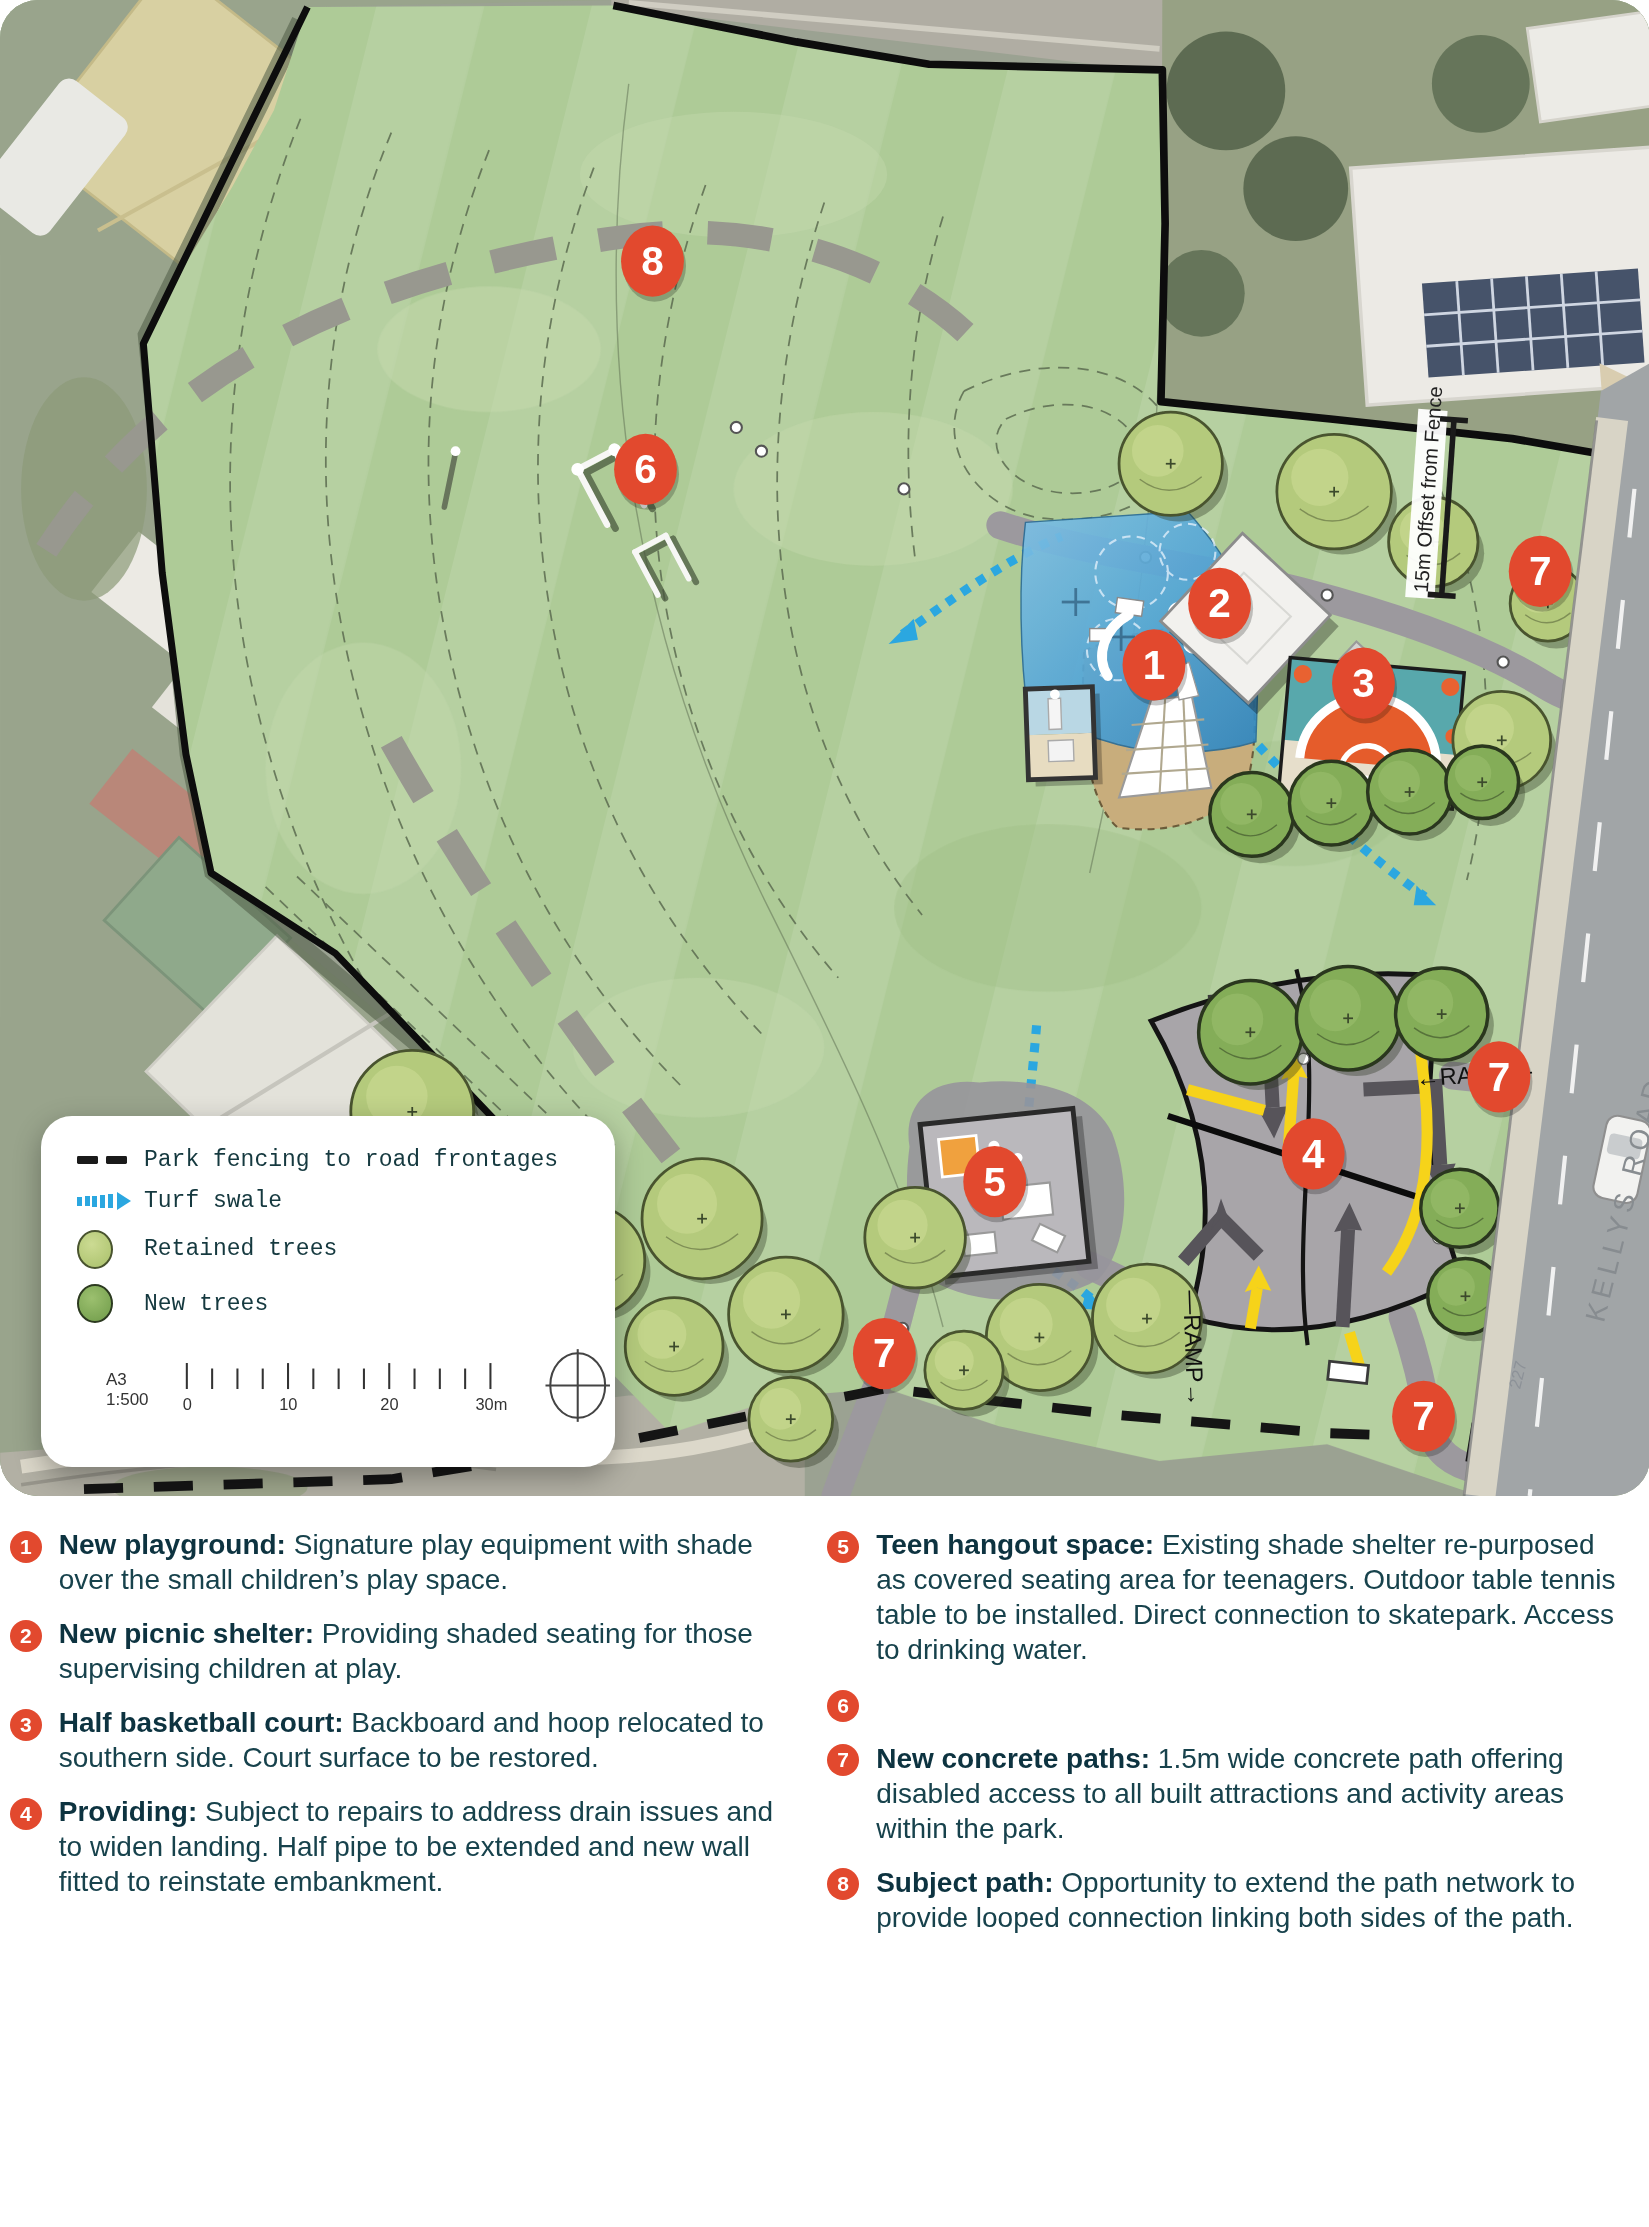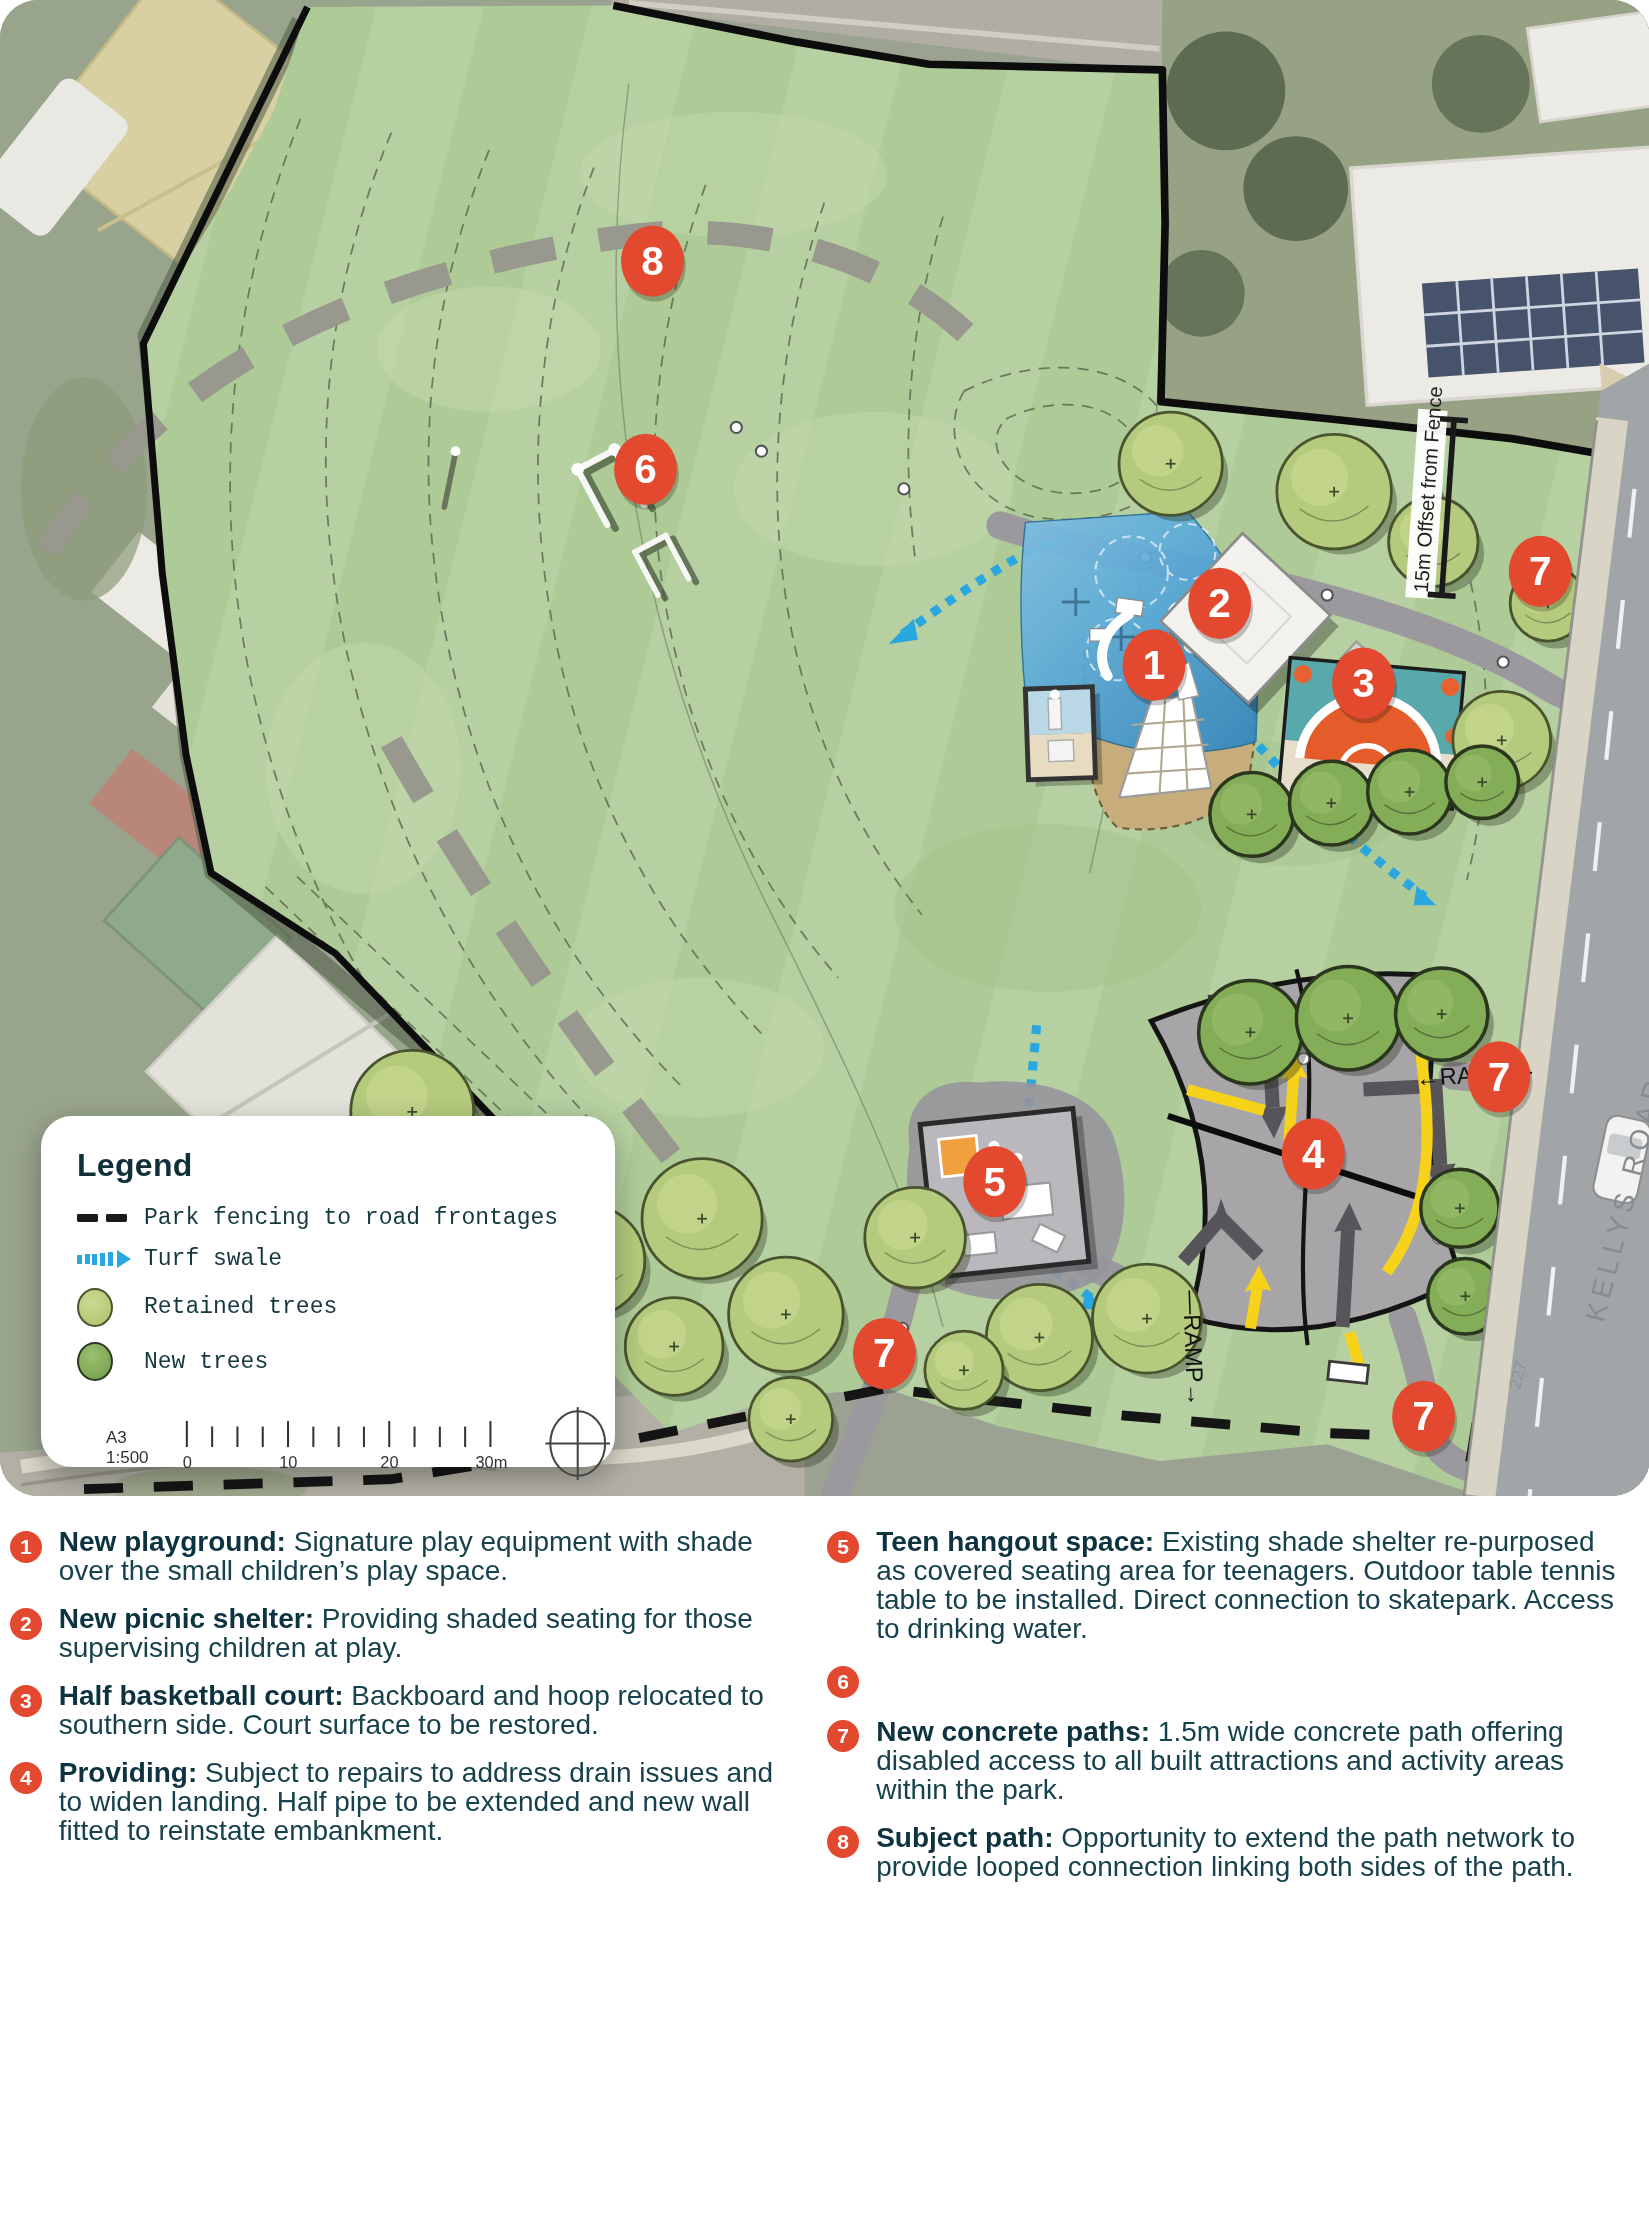--- a/index.html
+++ b/index.html
@@ -24,21 +24,21 @@
   .scale-row{display:flex;align-items:flex-end;margin-top:24px;margin-left:29px;}
   .scale-sheet{font-size:17px;color:#333;margin-right:7px;padding-bottom:4.2px;}
   .scale-num{font-size:24px;color:#333;}
   
   .key{position:absolute;left:0;top:1502px;width:1650px;display:flex;padding-top:25px;}
   .kcol{width:816px;box-sizing:border-box;padding-left:9.8px;}
   .kcol.right{width:824px;padding-left:11.2px;}
   .kitem{display:flex;margin-bottom:19px;}
   .kbullet{flex:0 0 32px;width:32px;height:32px;border-radius:50%;background:#e2492e;color:#fff;
            display:flex;align-items:center;justify-content:center;font-size:21px;font-weight:bold;margin-top:3.5px;}
-  .ktext{margin:0 0 0 17px;font-size:28px;line-height:29px;color:#17424c;max-width:740px;}
+  .ktext{margin:0 0 0 17px;font-size:28px;line-height:35px;color:#17424c;max-width:740px;}
   .ktext b{color:#0d3340;}
 </style>
 </head>
 <body>
 
 <div class="page">
 
   <div class="map">
     <svg viewBox="0 0 2362 2142" width="1650" height="1496">
       <defs>
@@ -618,21 +618,20 @@
           </g>
           <g>
             <ellipse cx="2041" cy="2035" rx="45" ry="51" fill="rgba(0,0,0,0.22)"></ellipse>
             <ellipse cx="2038" cy="2028" rx="45" ry="51" fill="#e2492e"></ellipse>
             <text x="2038" y="2048" text-anchor="middle" font-size="58" font-weight="bold" fill="#ffffff" font-family="&quot;Liberation Sans&quot;,sans-serif">7</text>
           </g>
         </g>
     </svg>
 
     <div class="legend">
-      <h3>Legend</h3>
       <div class="lrow">
         <span class="lsym">
             <span class="dash"></span>
             <span class="dash"></span>
           </span>
         <span class="llab">Park fencing to road frontages</span>
       </div>
       <div class="lrow">
         <span class="lsym">
           <span class="sw-bar" style="height:8.4px"></span>

